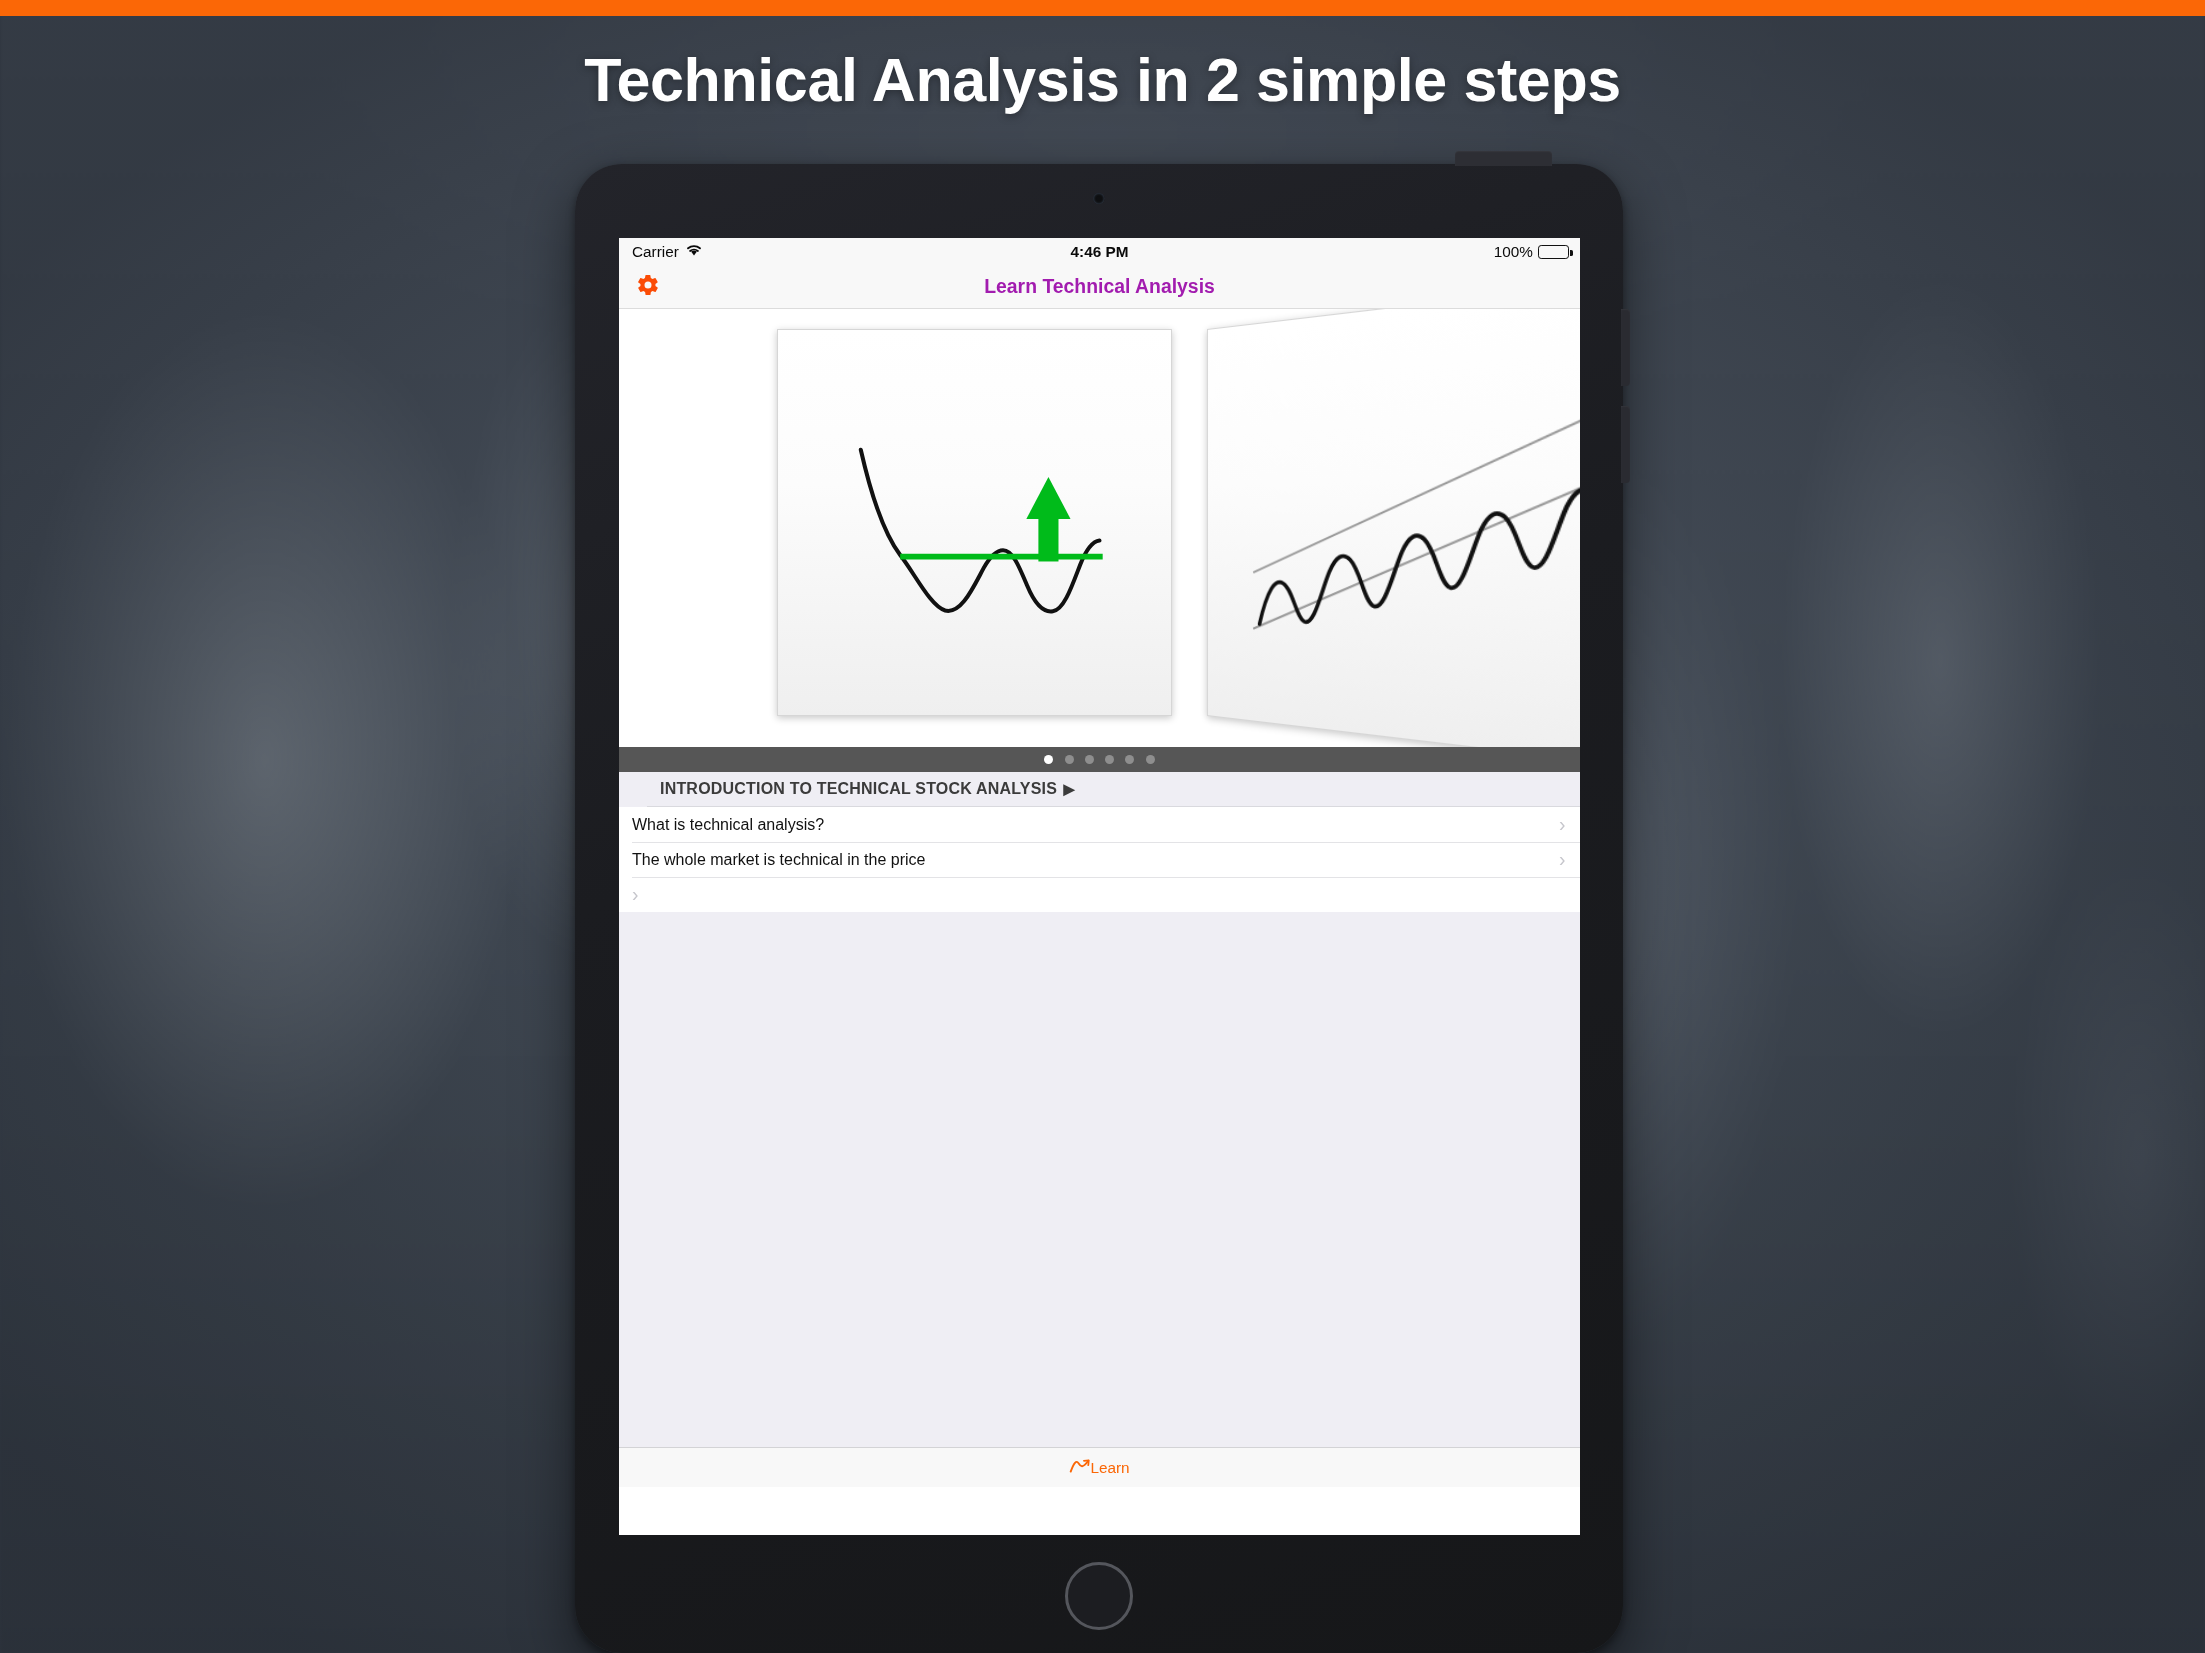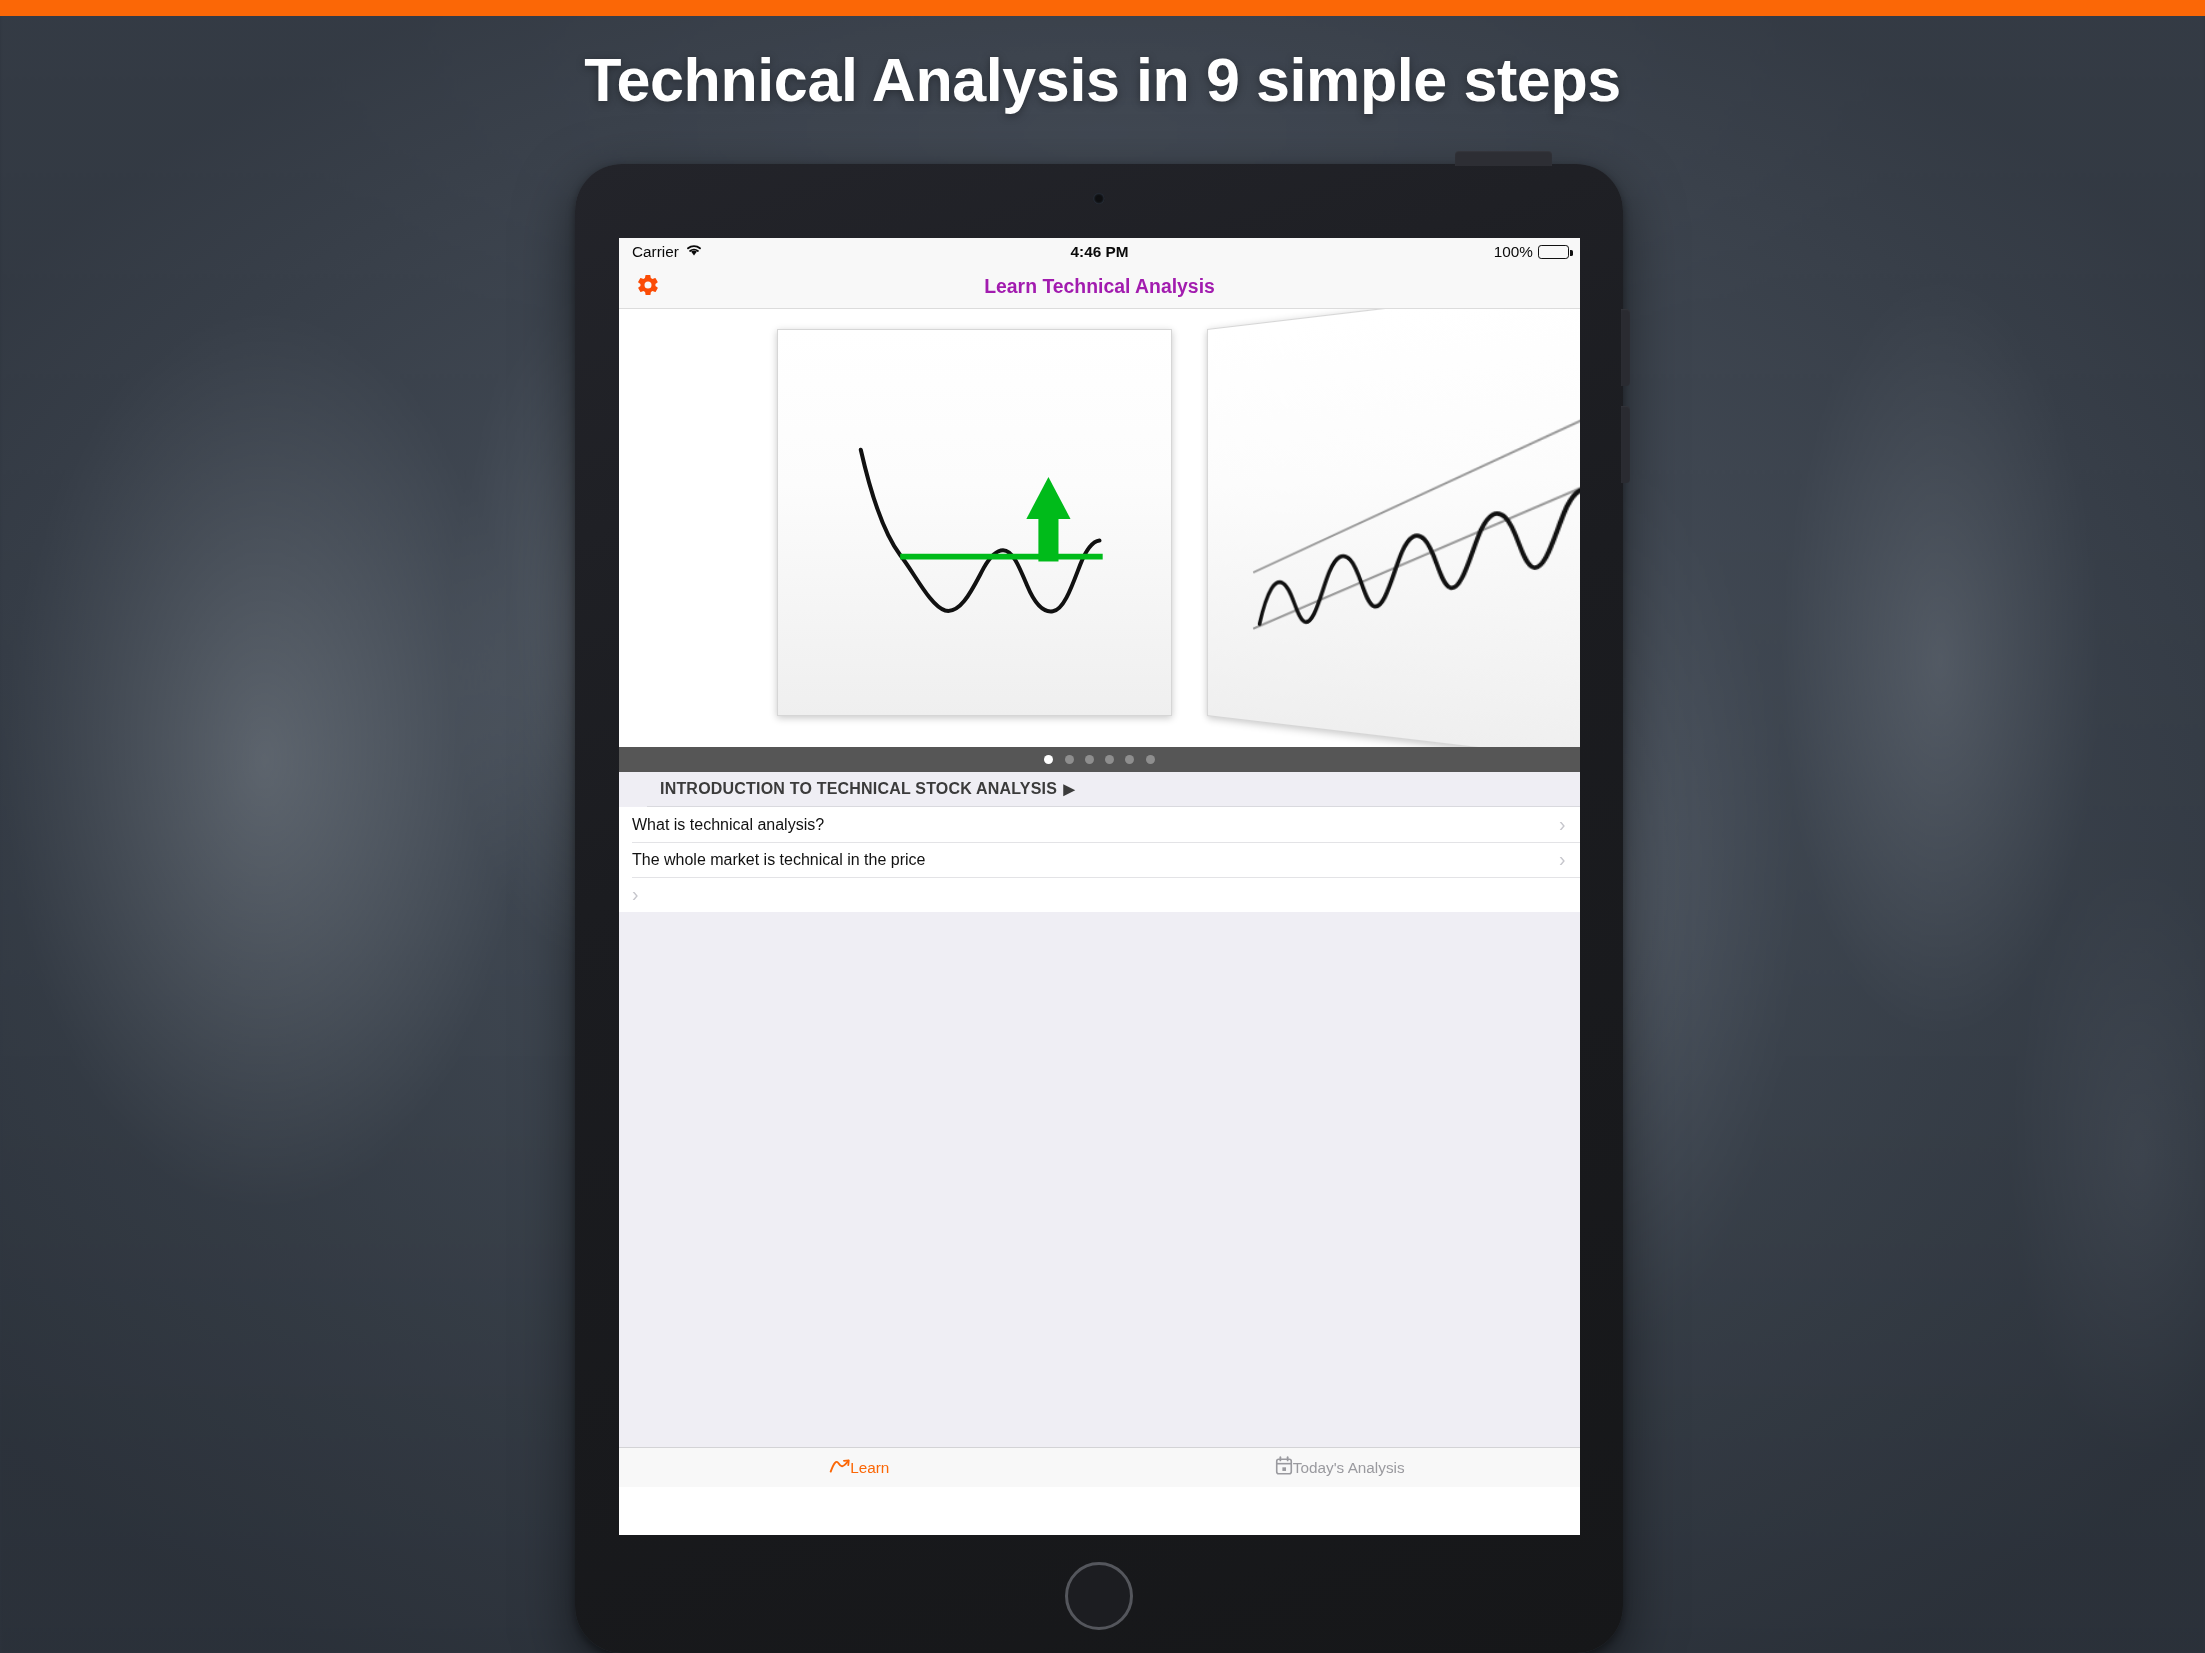--- a/index.html
+++ b/index.html
@@ -207,21 +207,21 @@
   .tab-item.inactive { color: #9a9a9f; }
 </style>
 </head>
 <body>
 
 <div id="bg-photo"></div>
 <div id="bg-vignette"></div>
 
 <div id="top-bar"></div>
 
-<div id="headline">Technical Analysis in 9 simple steps</div>
+<div id="headline">Technical Analysis in 2 simple steps</div>
 
 <div id="tablet">
 
   <div class="hw-btn" id="power-button"></div>
   <div class="hw-btn" id="volume-up-button"></div>
   <div class="hw-btn" id="volume-down-button"></div>
   <div id="front-camera"></div>
   <div id="home-button"></div>
 
   <div id="screen">
@@ -312,30 +312,18 @@
       <div id="tab-bar">
         <div class="tab-item active">
           <span>
             <svg width="21" height="16" viewBox="0 0 26 20">
               <path d="M2 17 C 6 6, 9 2, 12 7 C 14.5 11, 17 13, 24 3.5" stroke="#fb6706" stroke-width="2.4" fill="none" stroke-linecap="round"></path>
               <path d="M18.5 3.5 L24.5 3 L24 9" stroke="#fb6706" stroke-width="2.2" fill="none" stroke-linecap="round" stroke-linejoin="round"></path>
             </svg>
           </span>
           <span>Learn</span>
         </div>
-        <div class="tab-item inactive">
-          <span>
-            <svg width="18" height="19.4" viewBox="0 0 22 24">
-              <rect x="2" y="4" width="18" height="18" rx="2.5" stroke="#9a9a9f" stroke-width="2" fill="none"></rect>
-              <line x1="2" y1="9.5" x2="20" y2="9.5" stroke="#9a9a9f" stroke-width="2"></line>
-              <line x1="6.5" y1="1.5" x2="6.5" y2="5.5" stroke="#9a9a9f" stroke-width="2.2" stroke-linecap="round"></line>
-              <line x1="15.5" y1="1.5" x2="15.5" y2="5.5" stroke="#9a9a9f" stroke-width="2.2" stroke-linecap="round"></line>
-              <rect x="9" y="14" width="4.5" height="4.5" fill="#9a9a9f"></rect>
-            </svg>
-          </span>
-          <span>Today's Analysis</span>
-        </div>
       </div>
 
     </div>
   </div>
 </div>
 
 
 </body></html>

